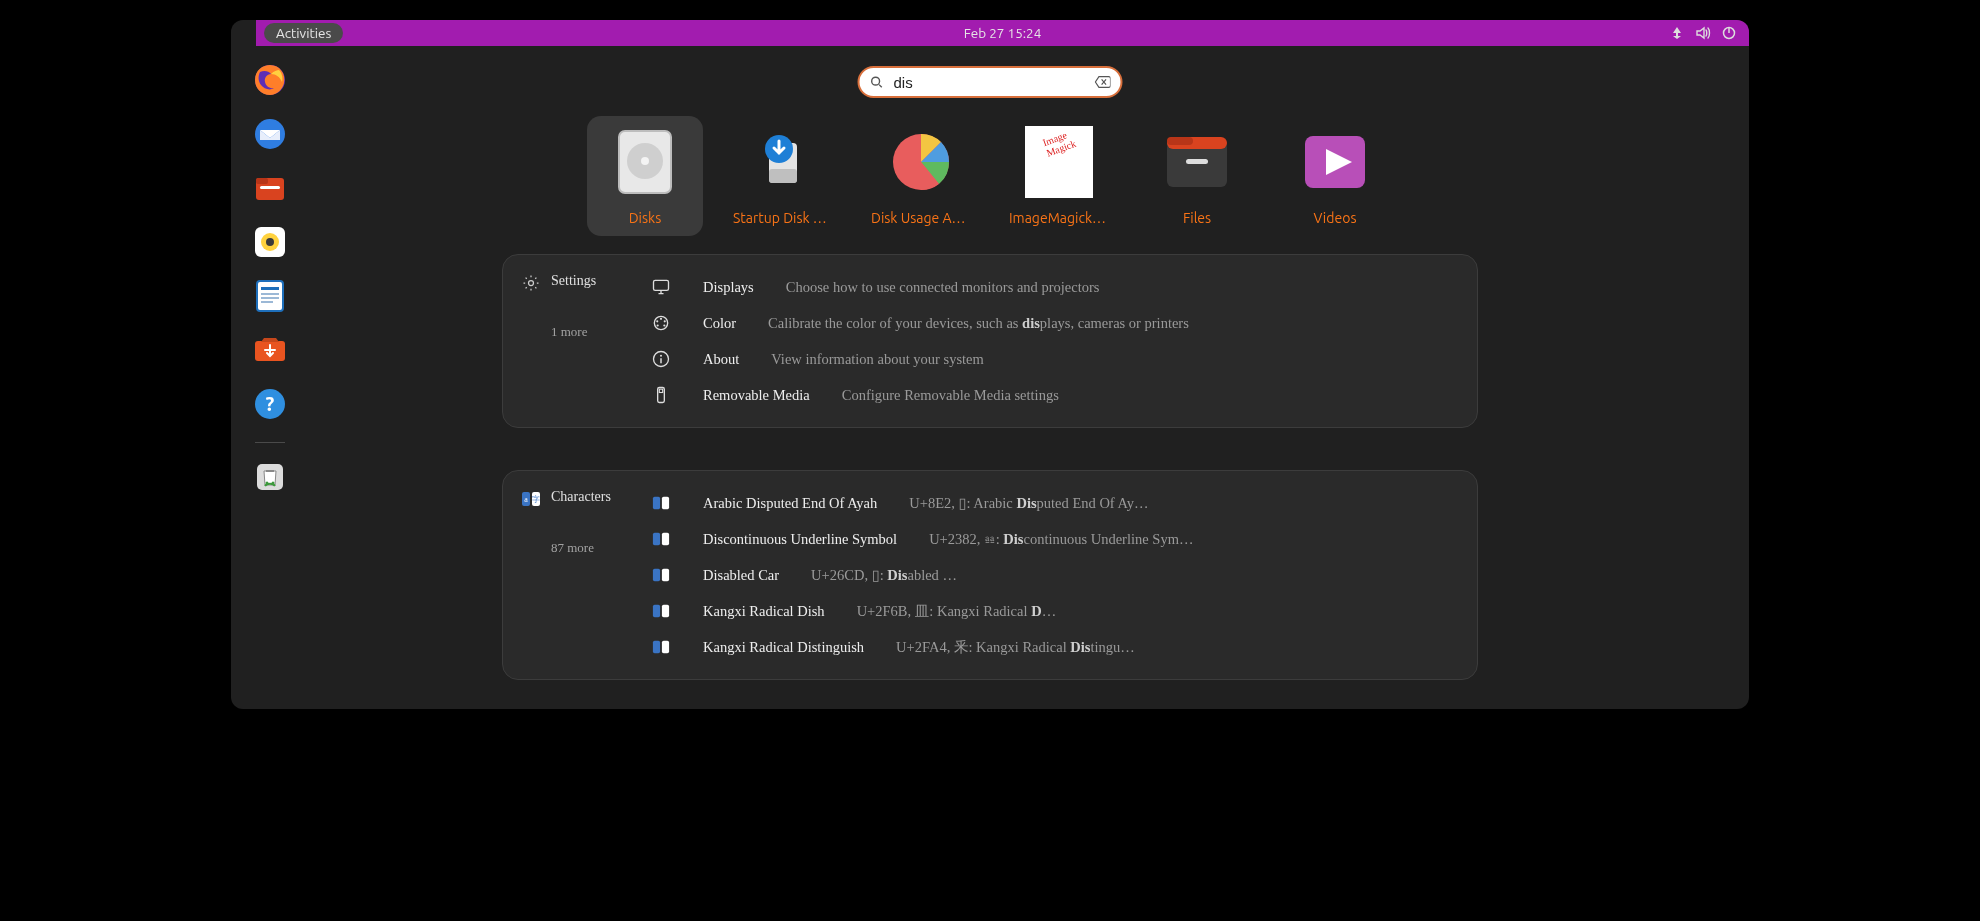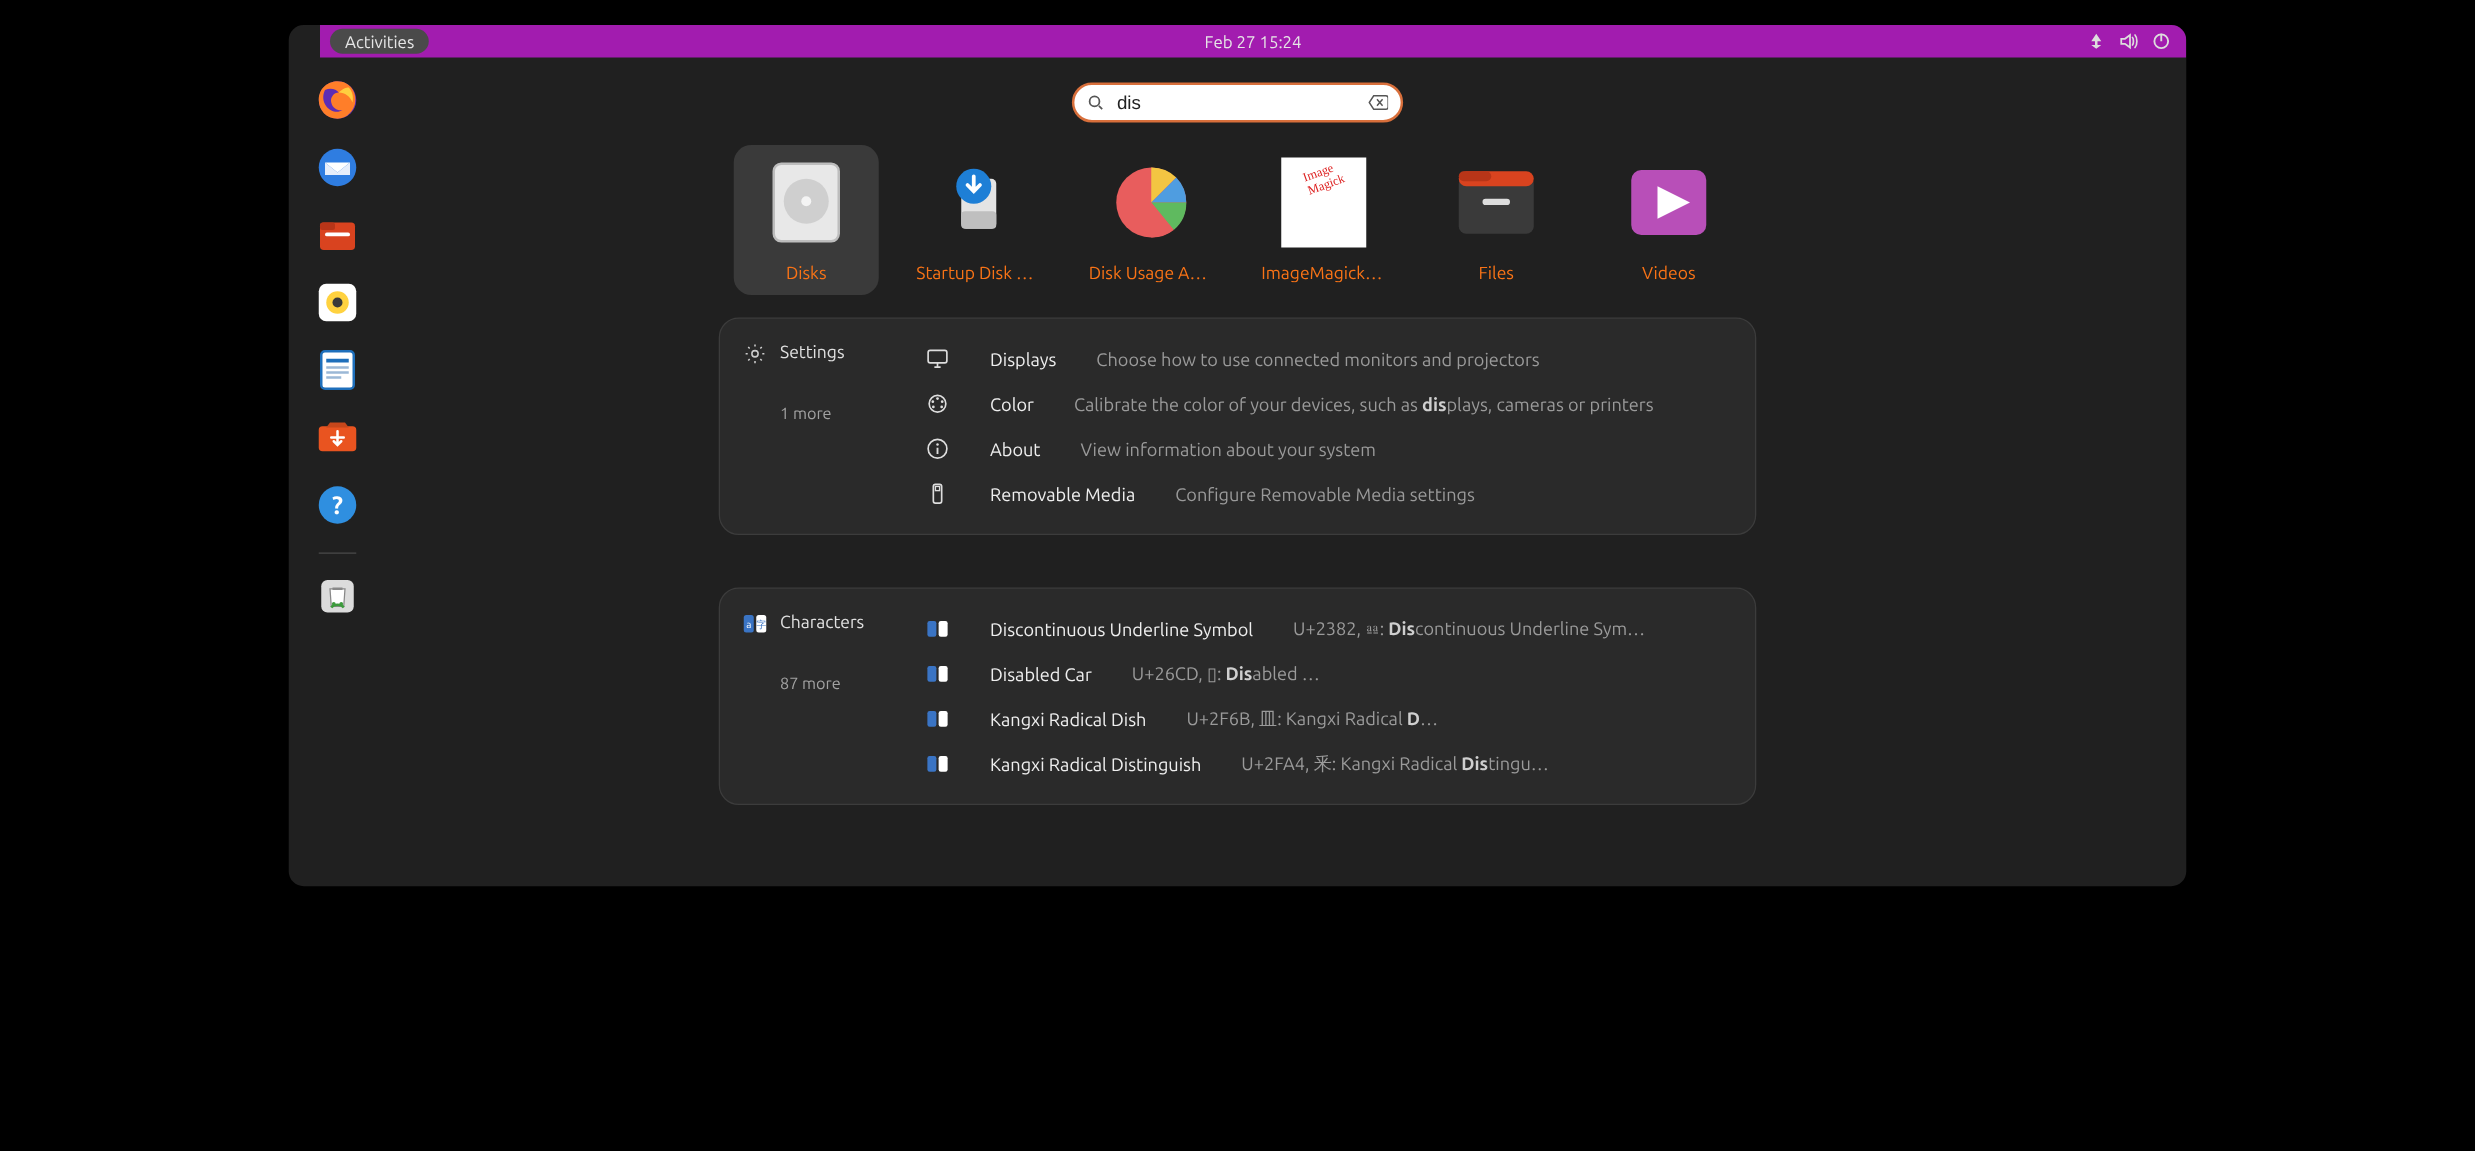--- a/index.html
+++ b/index.html
@@ -125,26 +125,27 @@
 }
 .app-tile .tile-label {
   font-size:14px; color:#f97316; text-align:center;
   width:100px; white-space:nowrap; overflow:hidden; text-overflow:ellipsis;
 }
 
 
 .panel {
   position:absolute;
   left:50%; transform:translateX(-50%);
-  width:830px;
+  width:976px;
   background:#2a2a2a;
   border:1px solid #3c3c3c;
   border-radius:16px;
-  padding:14px 20px;
+  padding:14px 4px;
   box-sizing:border-box;
+  font-family:Liberation Serif, serif;
 }
 .panel.settings-panel { top:234px; }
 .panel.characters-panel { top:450px; }
 
 .panel-side {
   position:absolute;
   left:18px; top:18px;
   display:flex; gap:10px; align-items:flex-start;
 }
 .panel-side .side-icon {
@@ -425,50 +426,60 @@
         </span>
       </div>
       <div class="rows" id="char-rows">
           <div class="prow">
             <span class="row-icon">
               <svg width="18" height="18" viewBox="0 0 20 20">
                 <rect x="1" y="3" width="8" height="14" rx="2" fill="#3a74c4"></rect>
                 <rect x="11" y="3" width="8" height="14" rx="2" fill="#fff"></rect>
               </svg>
             </span>
-            <span class="row-title">Discontinuous Underline Symbol</span>
-            <span class="row-desc">U+2382, ⎂: <b>Dis</b>continuous Underline Sym…</span>
+            <span class="row-title">Arabic Disputed End Of Ayah</span>
+            <span class="row-desc">U+8E2, ▯: Arabic <b>Dis</b>puted End Of Ay…</span>
           </div>
           <div class="prow">
             <span class="row-icon">
               <svg width="18" height="18" viewBox="0 0 20 20">
                 <rect x="1" y="3" width="8" height="14" rx="2" fill="#3a74c4"></rect>
                 <rect x="11" y="3" width="8" height="14" rx="2" fill="#fff"></rect>
               </svg>
             </span>
-            <span class="row-title">Disabled Car</span>
-            <span class="row-desc">U+26CD, ▯: <b>Dis</b>abled …</span>
+            <span class="row-title">Discontinuous Underline Symbol</span>
+            <span class="row-desc">U+2382, ⎂: <b>Dis</b>continuous Underline Sym…</span>
           </div>
           <div class="prow">
             <span class="row-icon">
               <svg width="18" height="18" viewBox="0 0 20 20">
                 <rect x="1" y="3" width="8" height="14" rx="2" fill="#3a74c4"></rect>
                 <rect x="11" y="3" width="8" height="14" rx="2" fill="#fff"></rect>
               </svg>
             </span>
-            <span class="row-title">Kangxi Radical Dish</span>
-            <span class="row-desc">U+2F6B, ⽫: Kangxi Radical <b>D</b>…</span>
+            <span class="row-title">Disabled Car</span>
+            <span class="row-desc">U+26CD, ▯: <b>Dis</b>abled …</span>
           </div>
           <div class="prow">
             <span class="row-icon">
               <svg width="18" height="18" viewBox="0 0 20 20">
                 <rect x="1" y="3" width="8" height="14" rx="2" fill="#3a74c4"></rect>
                 <rect x="11" y="3" width="8" height="14" rx="2" fill="#fff"></rect>
               </svg>
             </span>
+            <span class="row-title">Kangxi Radical Dish</span>
+            <span class="row-desc">U+2F6B, ⽫: Kangxi Radical <b>D</b>…</span>
+          </div>
+          <div class="prow">
+            <span class="row-icon">
+              <svg width="18" height="18" viewBox="0 0 20 20">
+                <rect x="1" y="3" width="8" height="14" rx="2" fill="#3a74c4"></rect>
+                <rect x="11" y="3" width="8" height="14" rx="2" fill="#fff"></rect>
+              </svg>
+            </span>
             <span class="row-title">Kangxi Radical Distinguish</span>
             <span class="row-desc">U+2FA4, 釆: Kangxi Radical <b>Dis</b>tingu…</span>
           </div>
         </div>
     </div>
 
   </div>
 </div>
 
 </body></html>

